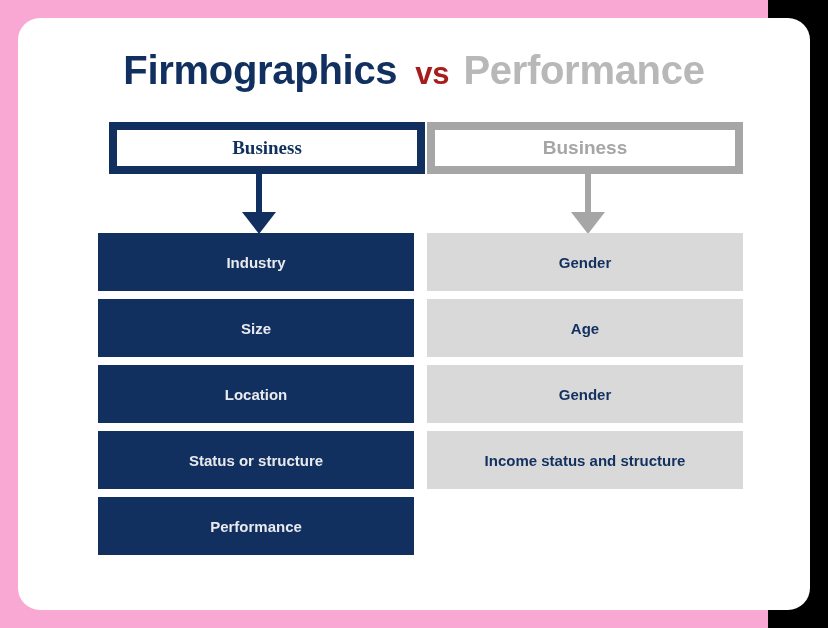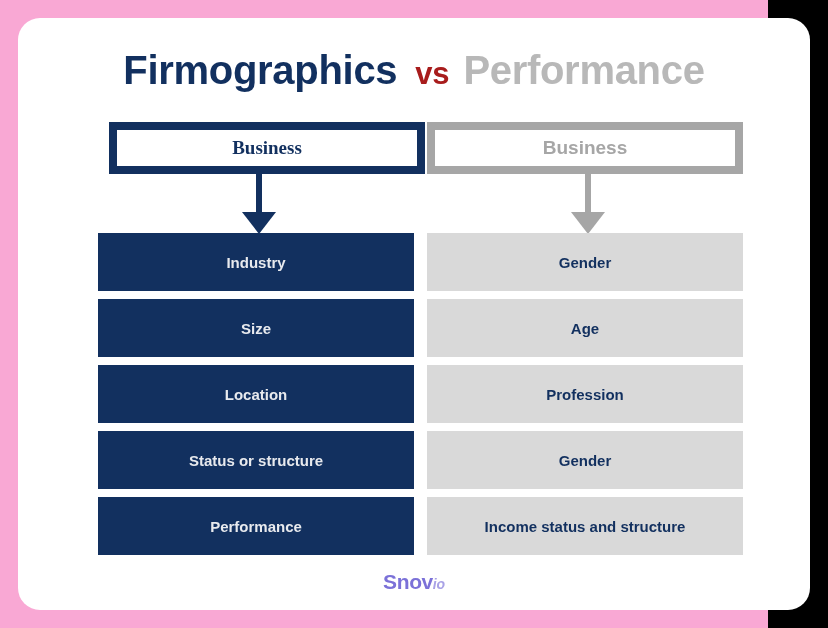--- a/index.html
+++ b/index.html
@@ -219,28 +219,22 @@
     </div>
 
     <div class="col right">
       <div class="row">
         <span class="row-label">Gender</span>
       </div>
       <div class="row">
         <span class="row-label">Age</span>
       </div>
       <div class="row">
-        <span class="row-label">Profession</span>
-      </div>
-      <div class="row">
         <span class="row-label">Gender</span>
       </div>
       <div class="row">
         <span class="row-label">Income status and structure</span>
       </div>
     </div>
 
-    <div class="logo">
-      <span class="logo-snov">Snov</span><span class="logo-io">io</span>
-    </div>
 
   </div>
 </div>
 
 </body></html>

